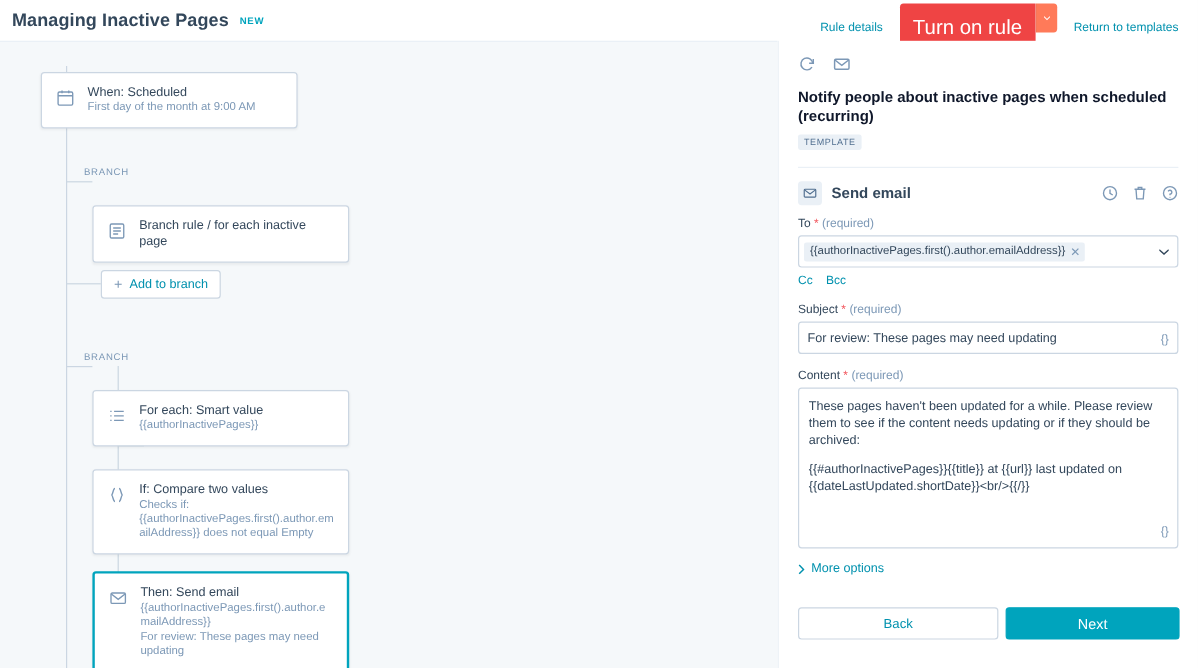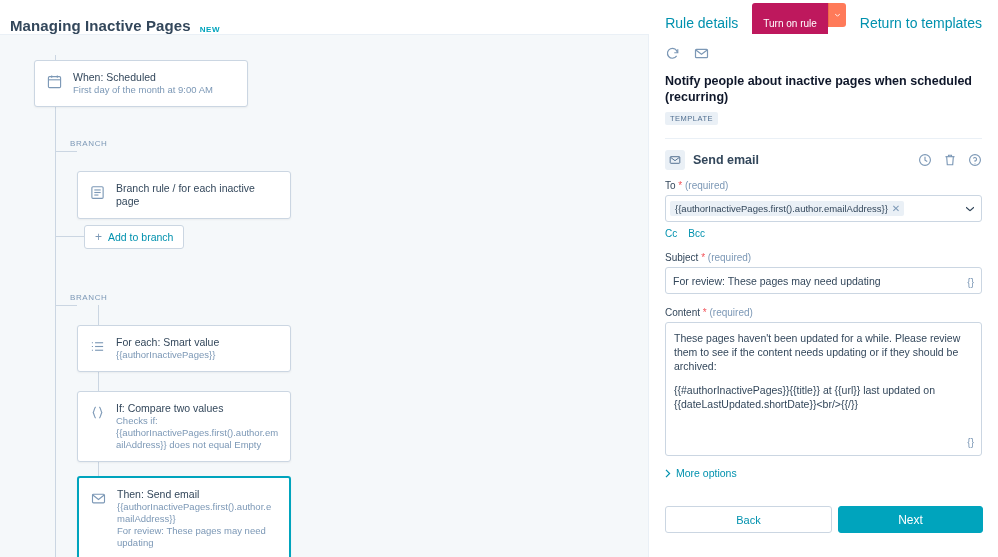--- a/index.html
+++ b/index.html
@@ -13,21 +13,21 @@
   .app {
     position: relative;
     width: 998px; height: 557px;
     background: #ffffff;
   }
 
   
   .header {
     position: absolute; top: 0; left: 0;
     width: 998px; height: 34px;
-    display: flex; align-items: flex-end;
+    display: flex; align-items: center;
     padding: 0 10px;
   }
   .page-title {
     font-size: 15px;
     font-weight: bold;
     color: #33475b;
     letter-spacing: .1px;
   }
   .new-badge {
     margin-left: 9px;
@@ -37,32 +37,32 @@
     letter-spacing: .6px;
     text-transform: uppercase;
   }
   .header-right {
     position: absolute;
     right: 8px; top: 3px;
     display: flex; align-items: center;
     gap: 0;
   }
   .link-btn {
-    font-size: 14px;
+    font-size: 10px;
     color: #0091ae;
     background: none; border: none;
     cursor: pointer;
     padding: 5px 8px;
     white-space: nowrap;
   }
   .primary-btn {
-    background: #be185d;
+    background: #ef4444;
     color: #fff;
     border: none;
-    font-size: 10px;
+    font-size: 17px;
     padding: 6px 11px;
     border-radius: 3px 0 0 3px;
     cursor: pointer;
     height: 40px;
     white-space: nowrap;
   }
   .primary-caret {
     background: #ff7a59;
     color: #fff;
     border: none;

